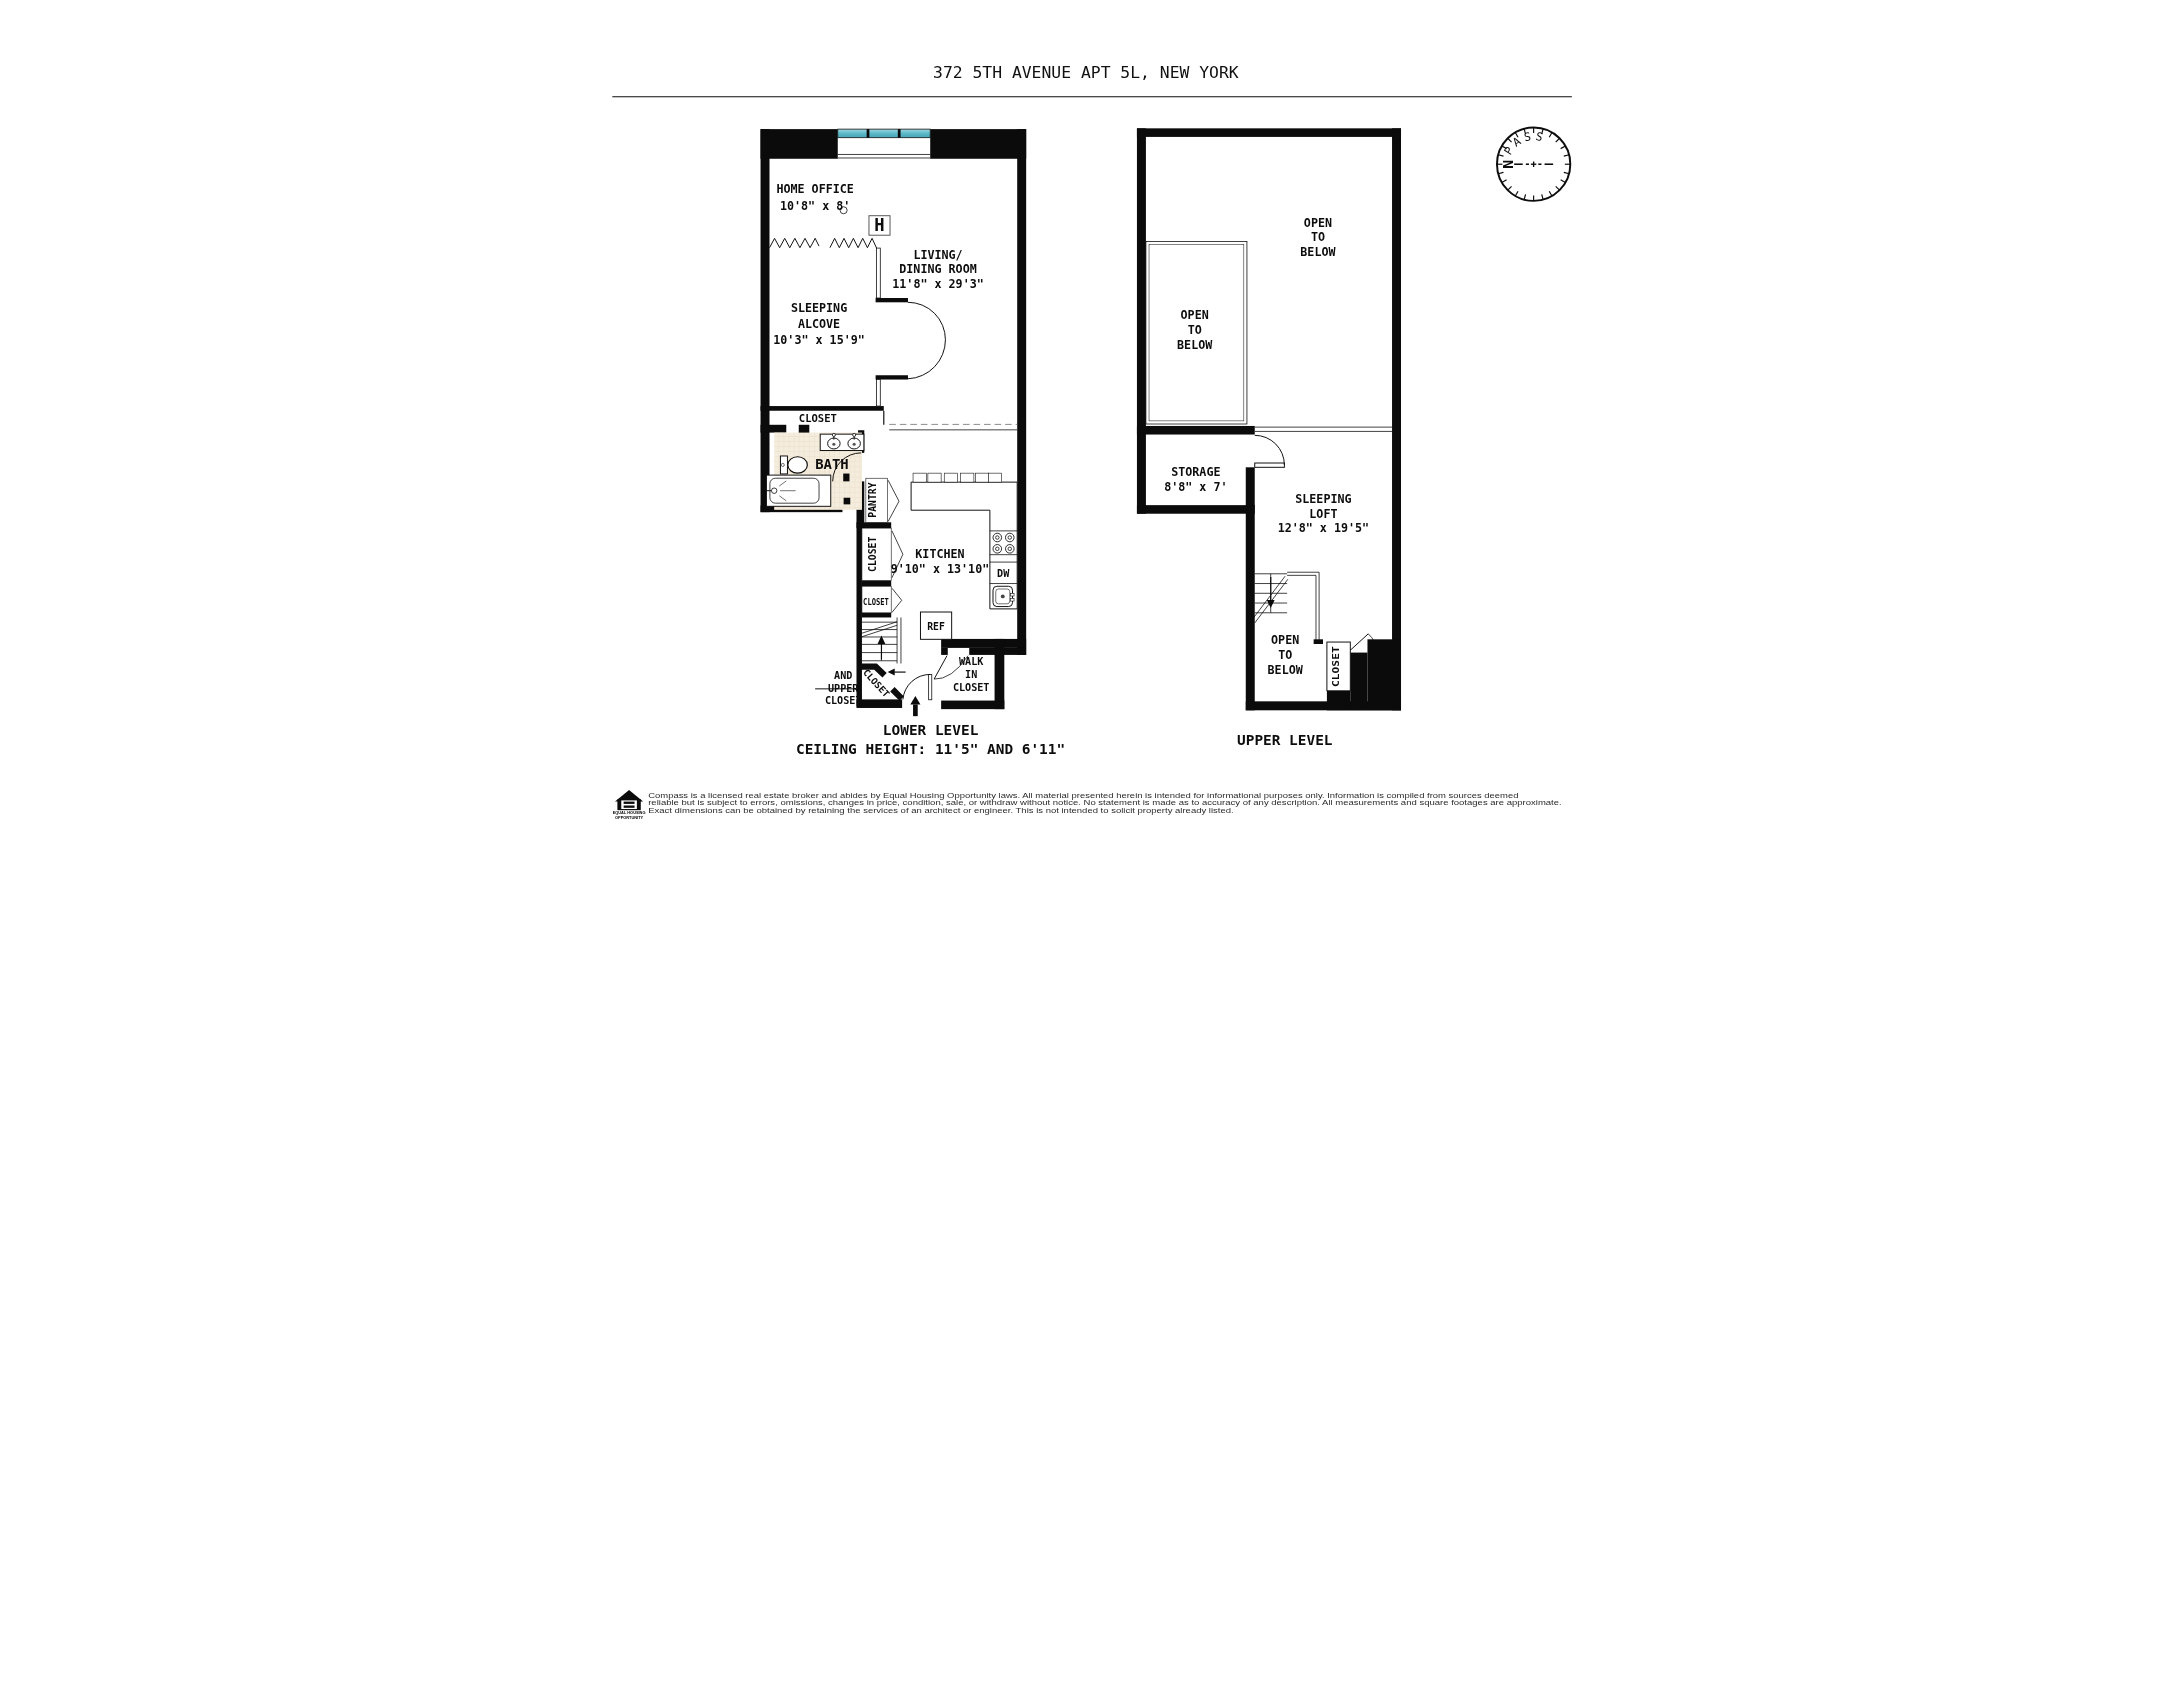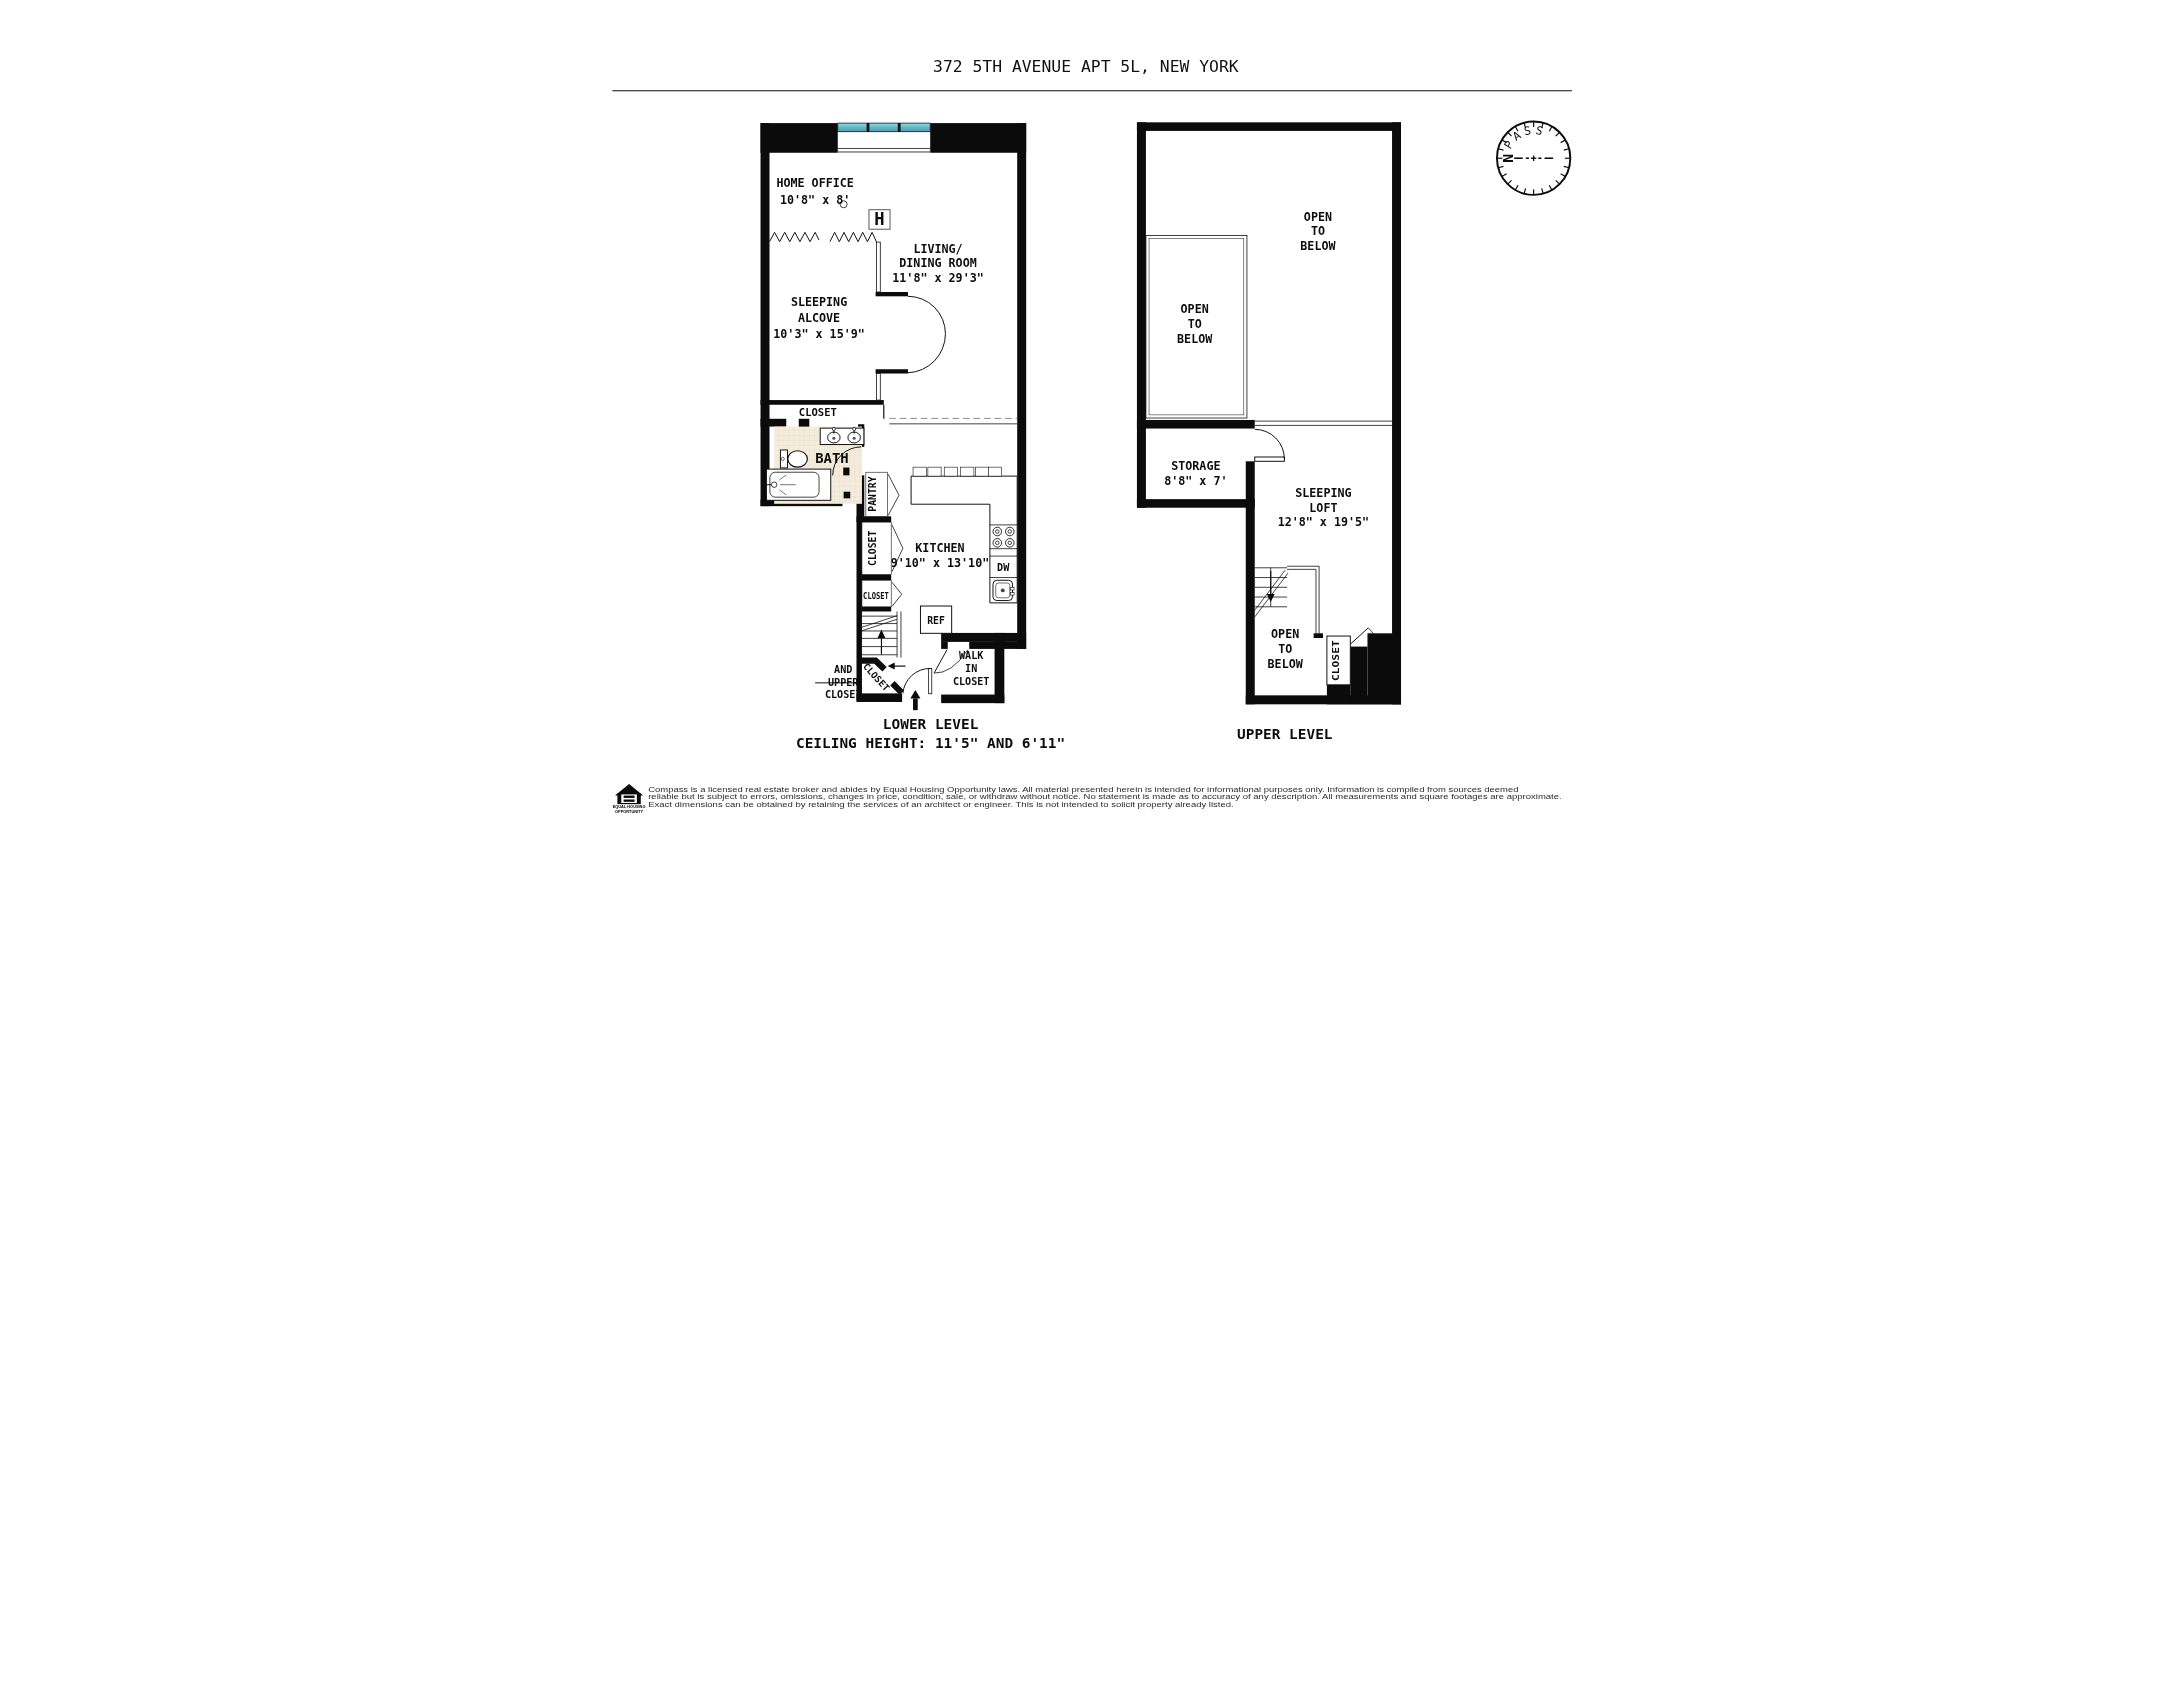--- a/index.html
+++ b/index.html
@@ -1,16 +1,16 @@
 <!DOCTYPE html>
 <html style="font-size:12.5px"><head>
 <meta charset="utf-8">
 <style>
   html,body{margin:0;padding:0;background:#ffffff;}
-  .page{width:1091px;max-width:100%;margin:10px auto;background:#fff;}
+  .page{width:1091px;max-width:100%;margin:16px auto;background:#fff;}
   svg{display:block;width:100%;height:auto;}
   .m{font-family:"DejaVu Sans Mono",monospace;font-weight:700;fill:#0d0d0d;text-anchor:middle;}
   .mr{font-family:"DejaVu Sans Mono",monospace;font-weight:400;fill:#111;text-anchor:middle;}
   .sans{font-family:"Liberation Sans",sans-serif;fill:#2b2b2b;}
   .sansb{font-family:"Liberation Sans",sans-serif;fill:#000;font-weight:700;text-anchor:middle;}
   .w{fill:#0b0b0b;stroke:none;}
   .ln{stroke:#0d0d0d;fill:none;}
   .fx{fill:#ffffff;stroke:#0d0d0d;}
   .gray{stroke:#8a8a8a;}
 </style>

